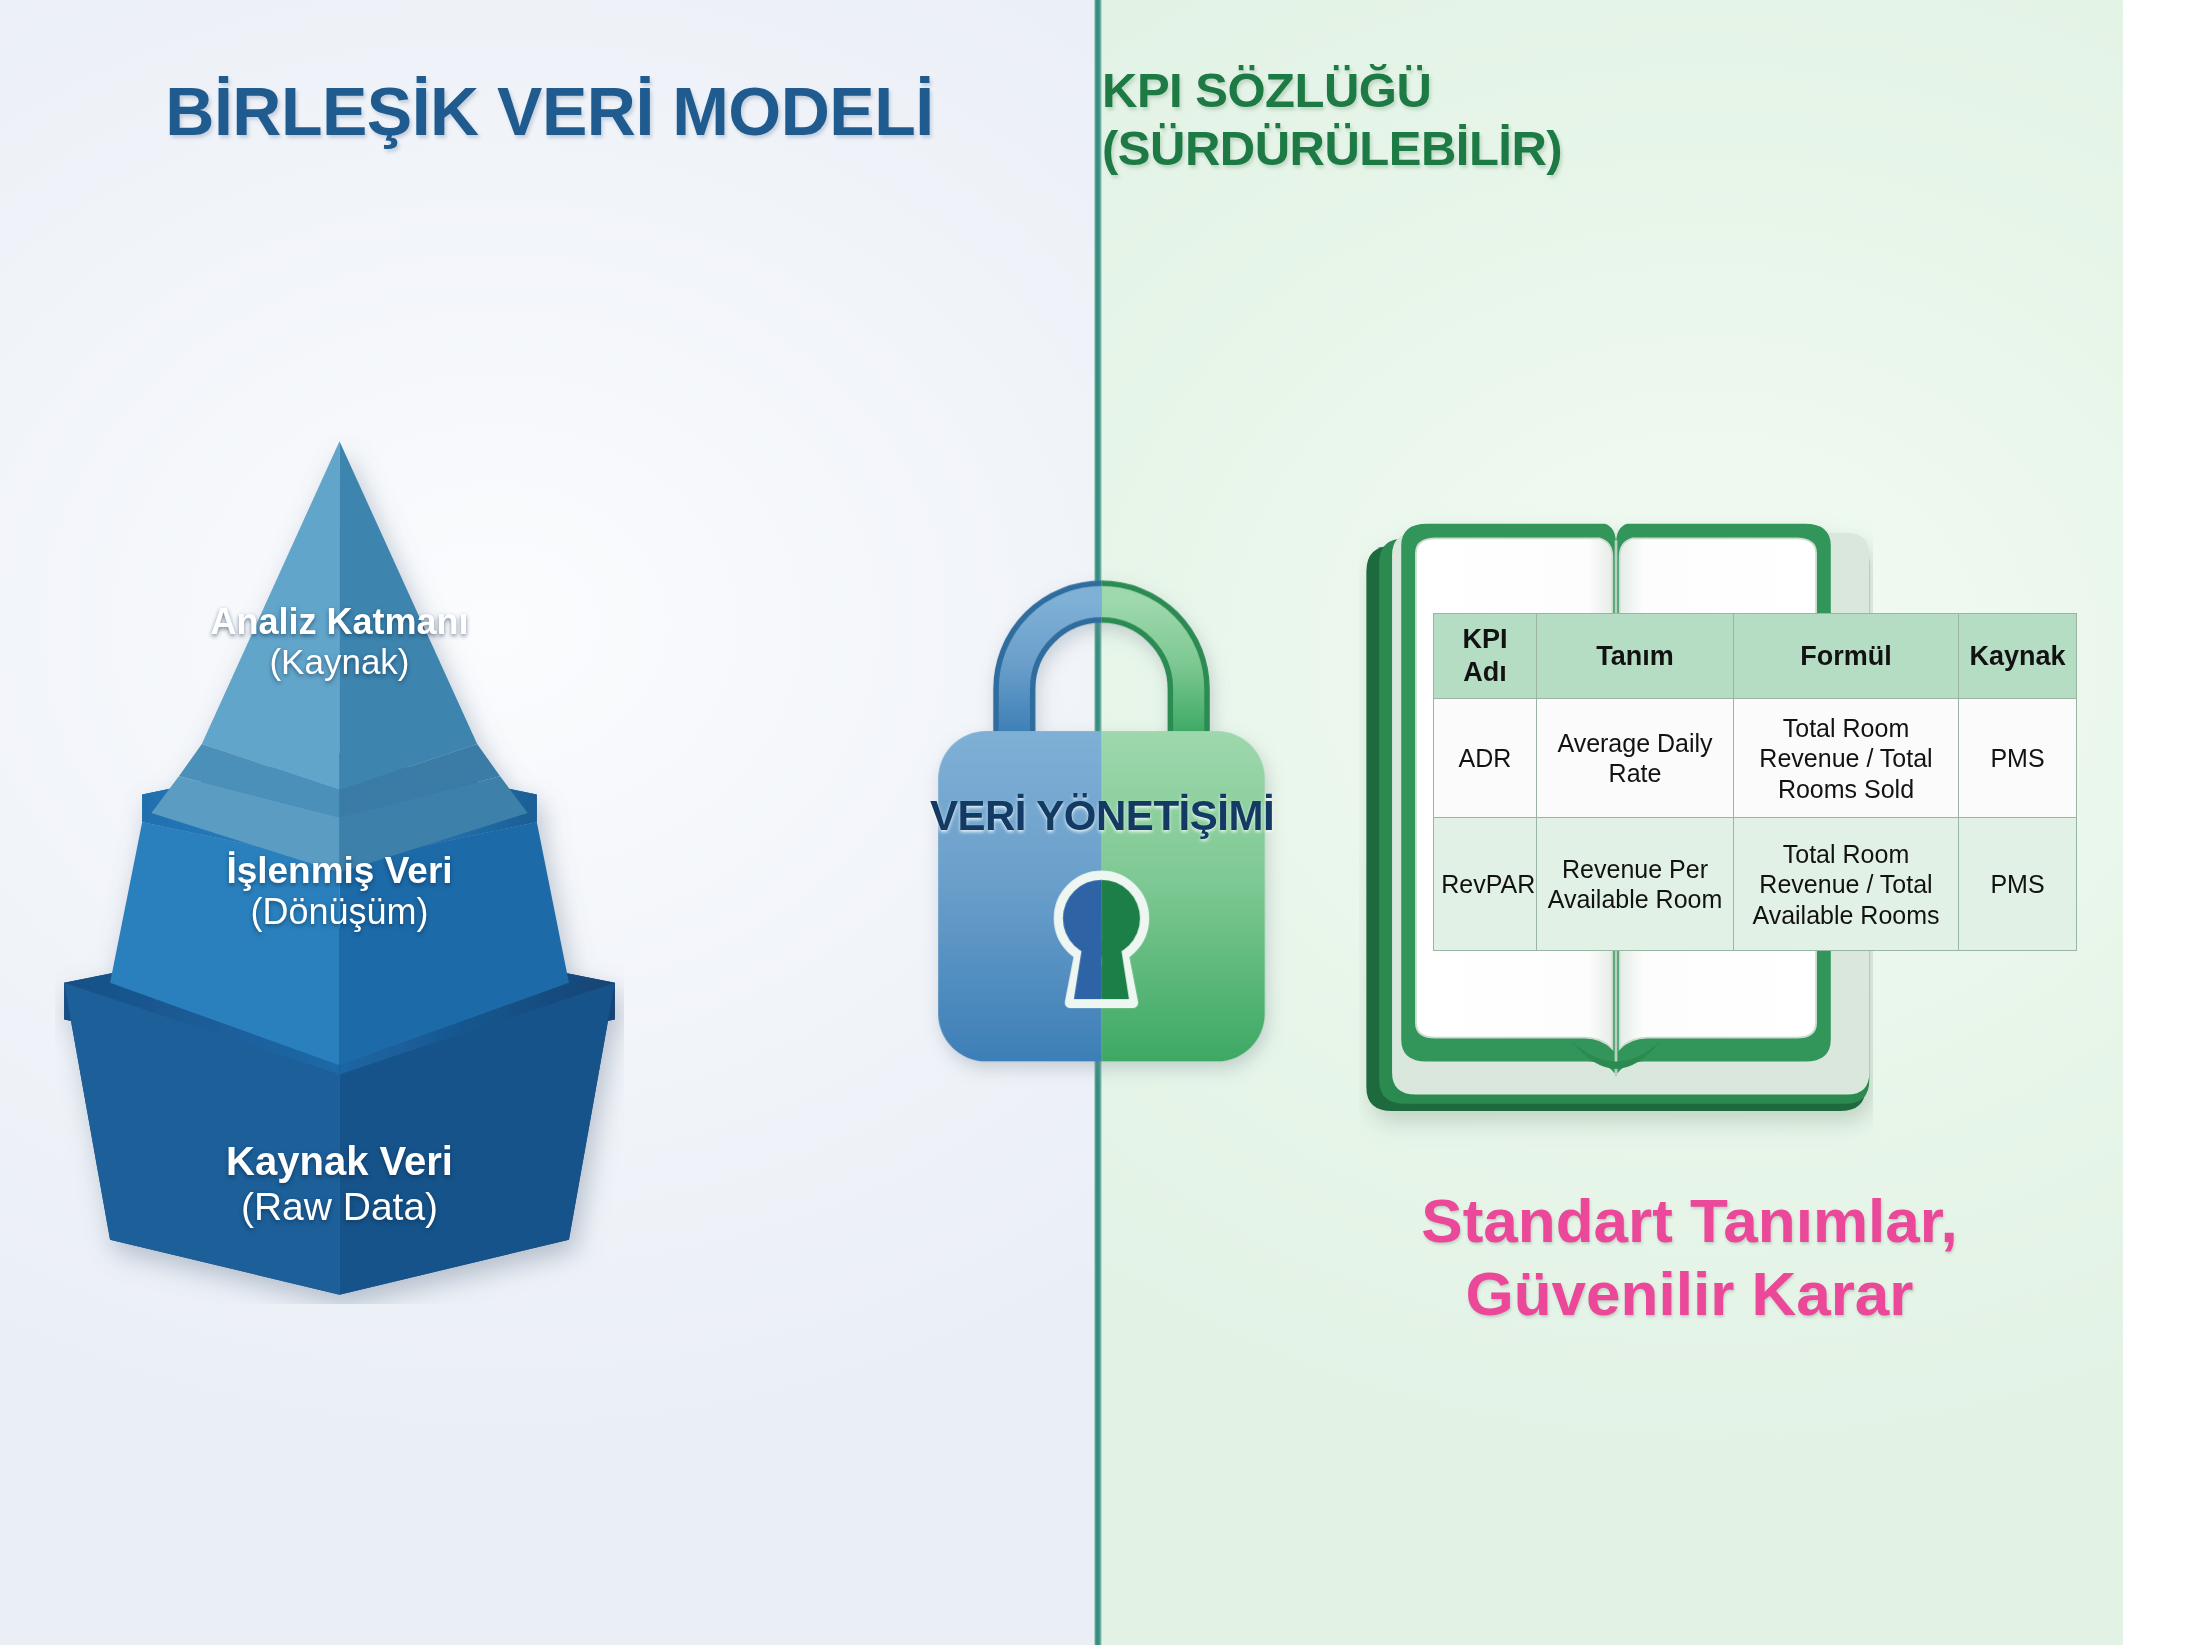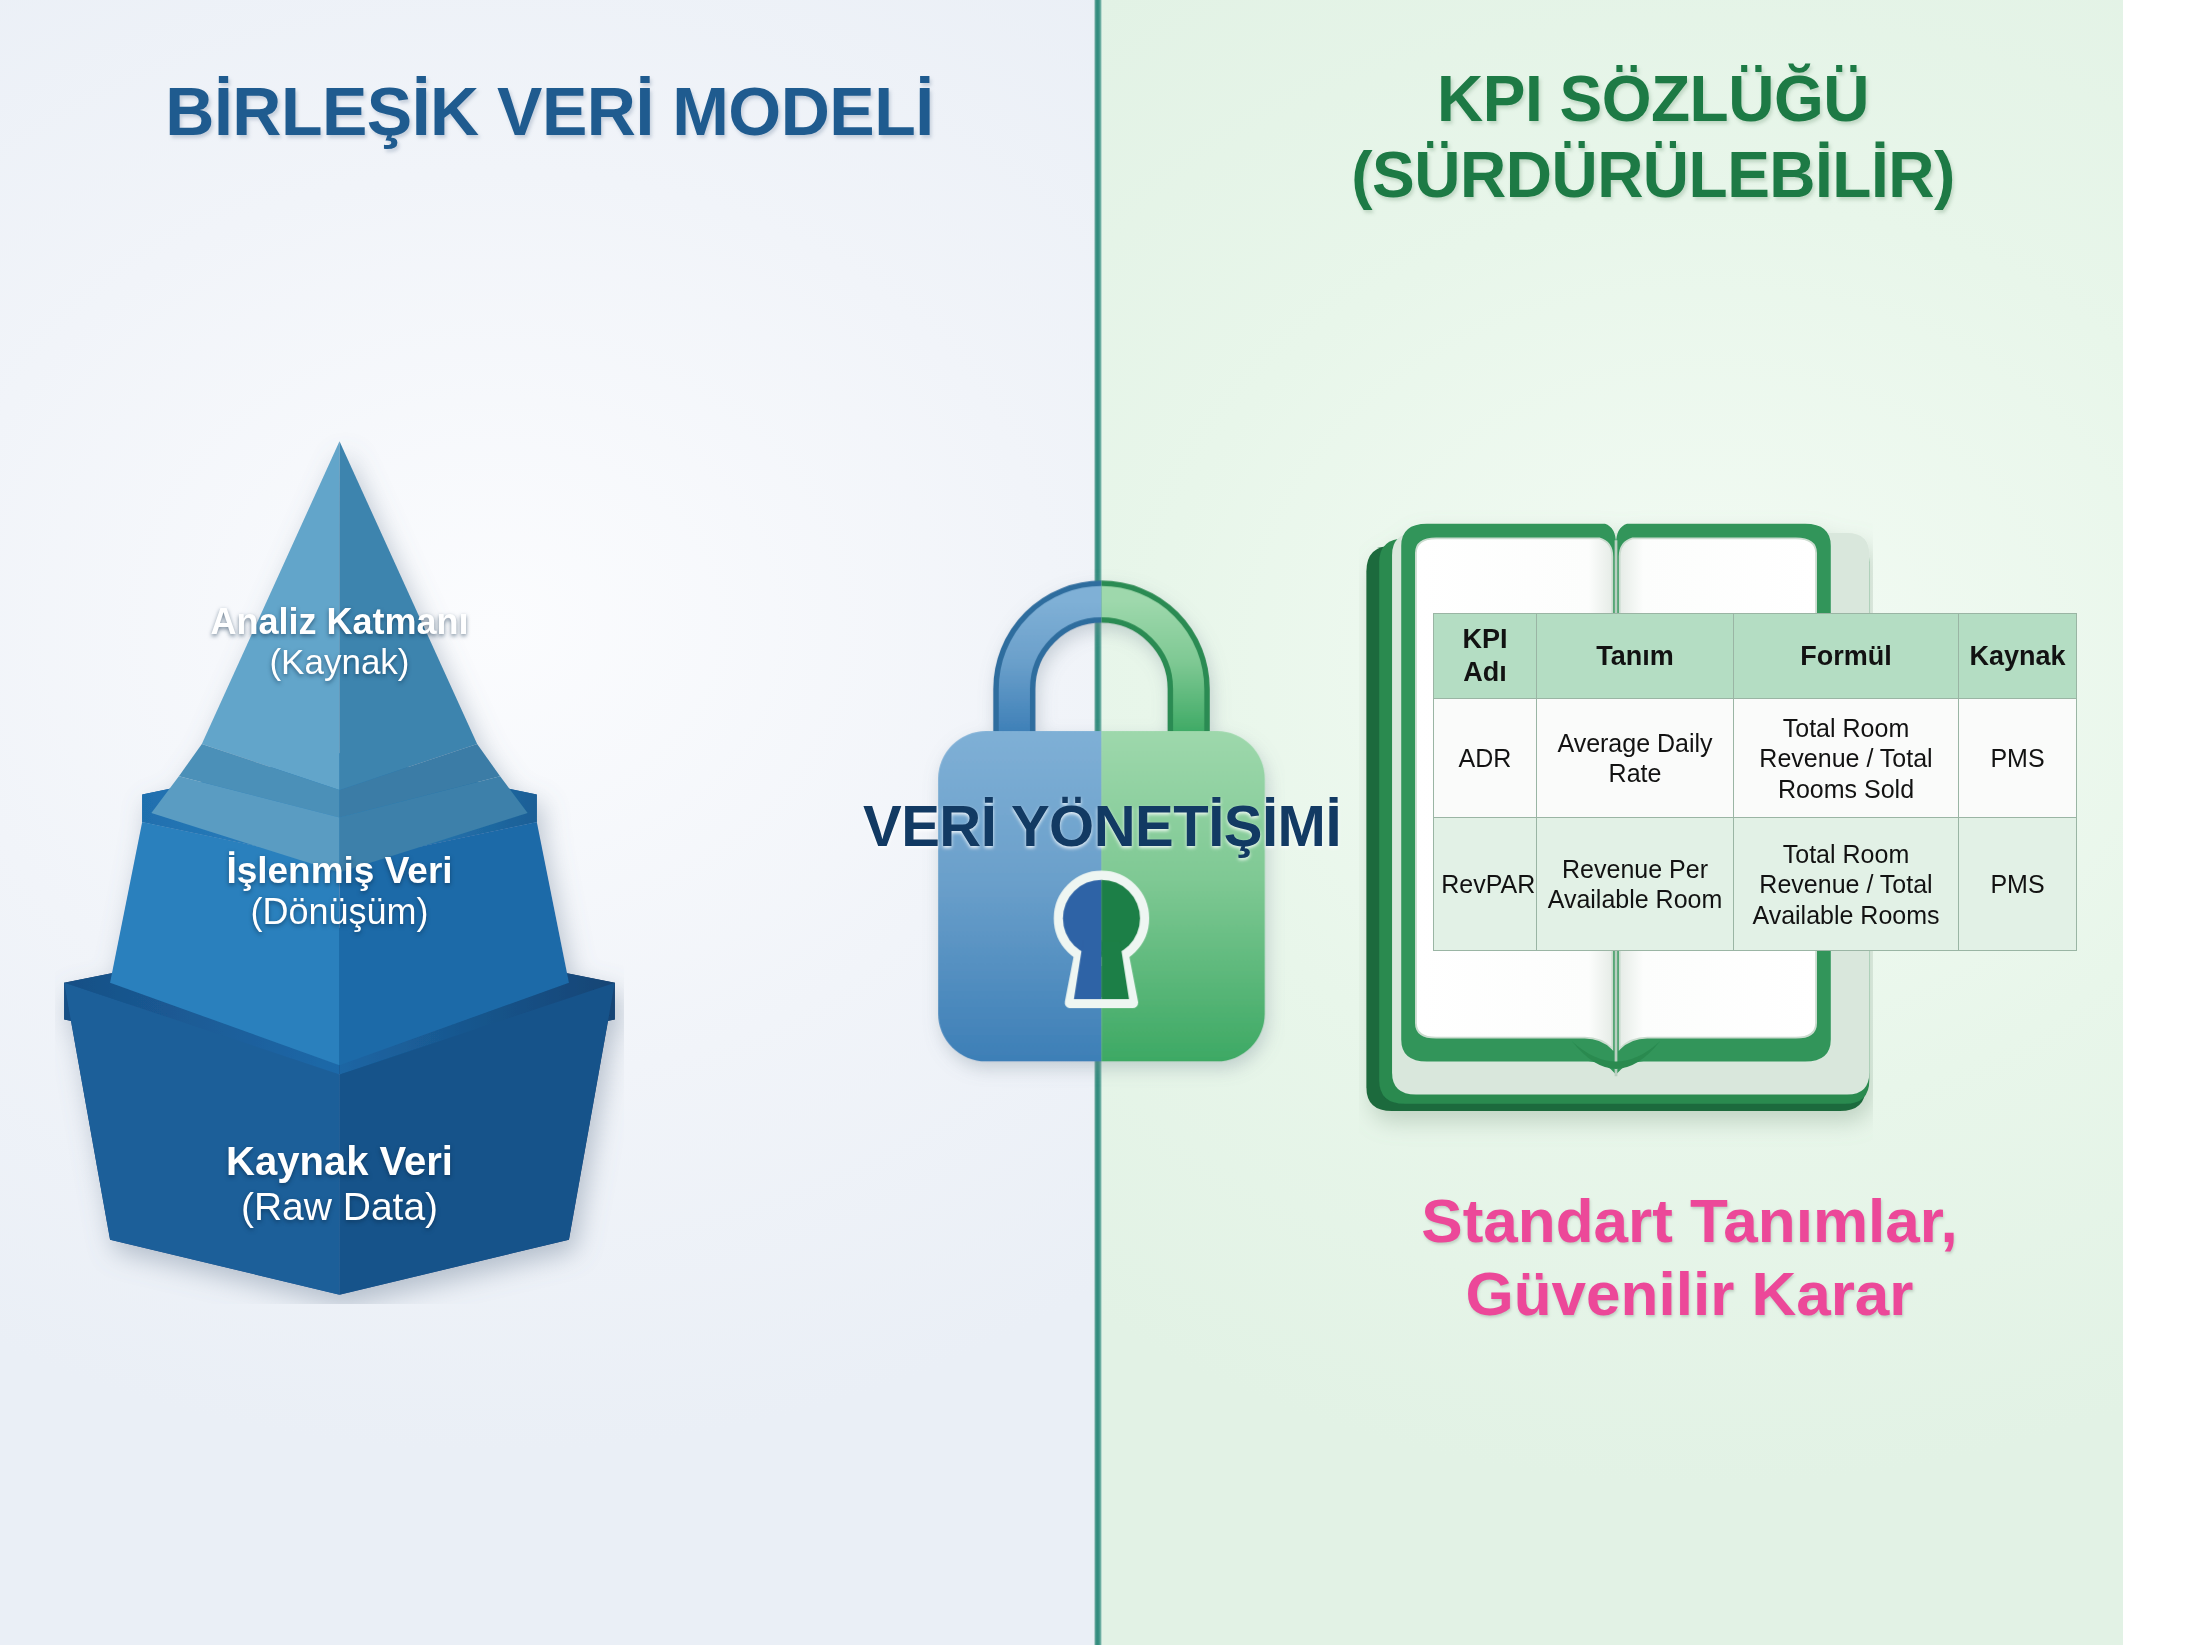--- a/index.html
+++ b/index.html
@@ -35,22 +35,22 @@
   
   .title-left {
     position:absolute; left:0; top:72px; width:1099px;
     text-align:center;
     font-size:68px; font-weight:bold; letter-spacing:-0.5px;
     color:#1f5b8f;
     text-shadow:1.8px 2.8px 3.7px rgba(120,140,165,0.35);
   }
   .title-right {
     position:absolute; left:1102px; top:62px; width:1102px;
-    text-align:center;
-    font-size:64px; font-weight:bold; line-height:1.18; letter-spacing:-0.5px;
+    text-align:left;
+    font-size:49px; font-weight:bold; line-height:1.18; letter-spacing:-0.5px;
     color:#1d7a45;
     text-shadow:1.8px 2.8px 3.7px rgba(120,160,130,0.35);
   }
 
   
   .pyramid { position:absolute; left:55px; top:432px; width:569px; height:872px; }
   .pyr-svg { position:absolute; left:0; top:0; }
   .pyr-label {
     position:absolute; width:100%; text-align:center;
     color:#ffffff; font-weight:bold; line-height:1.12;
@@ -71,21 +71,21 @@
     font-size:57px; font-weight:bold; line-height:1.16;
     color:#16181b;
     text-shadow:0.9px 1.8px 2.8px rgba(120,130,145,0.35);
   }
 
   
   .lock { position:absolute; left:918px; top:551px; width:367px; height:551px; z-index:5;}
   .lock-caption {
     position:absolute; left:808px; top:792px; width:588px;
     text-align:center;
-    font-size:58px; font-weight:bold; letter-spacing:-0.5px;
+    font-size:42px; font-weight:bold; letter-spacing:-0.5px;
     color:#123a63;
     text-shadow:0 1.8px 3.7px rgba(255,255,255,0.85);
     z-index:6;
   }
 
   
   .book { position:absolute; left:1359px; top:487px; width:514px; height:670px; }
   .book-svg { position:absolute; left:0; top:0; }
 
   

